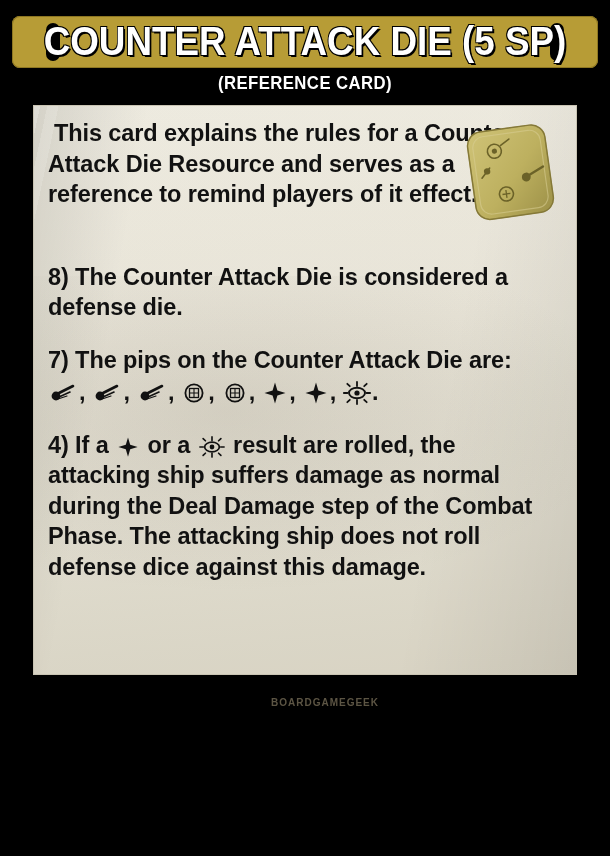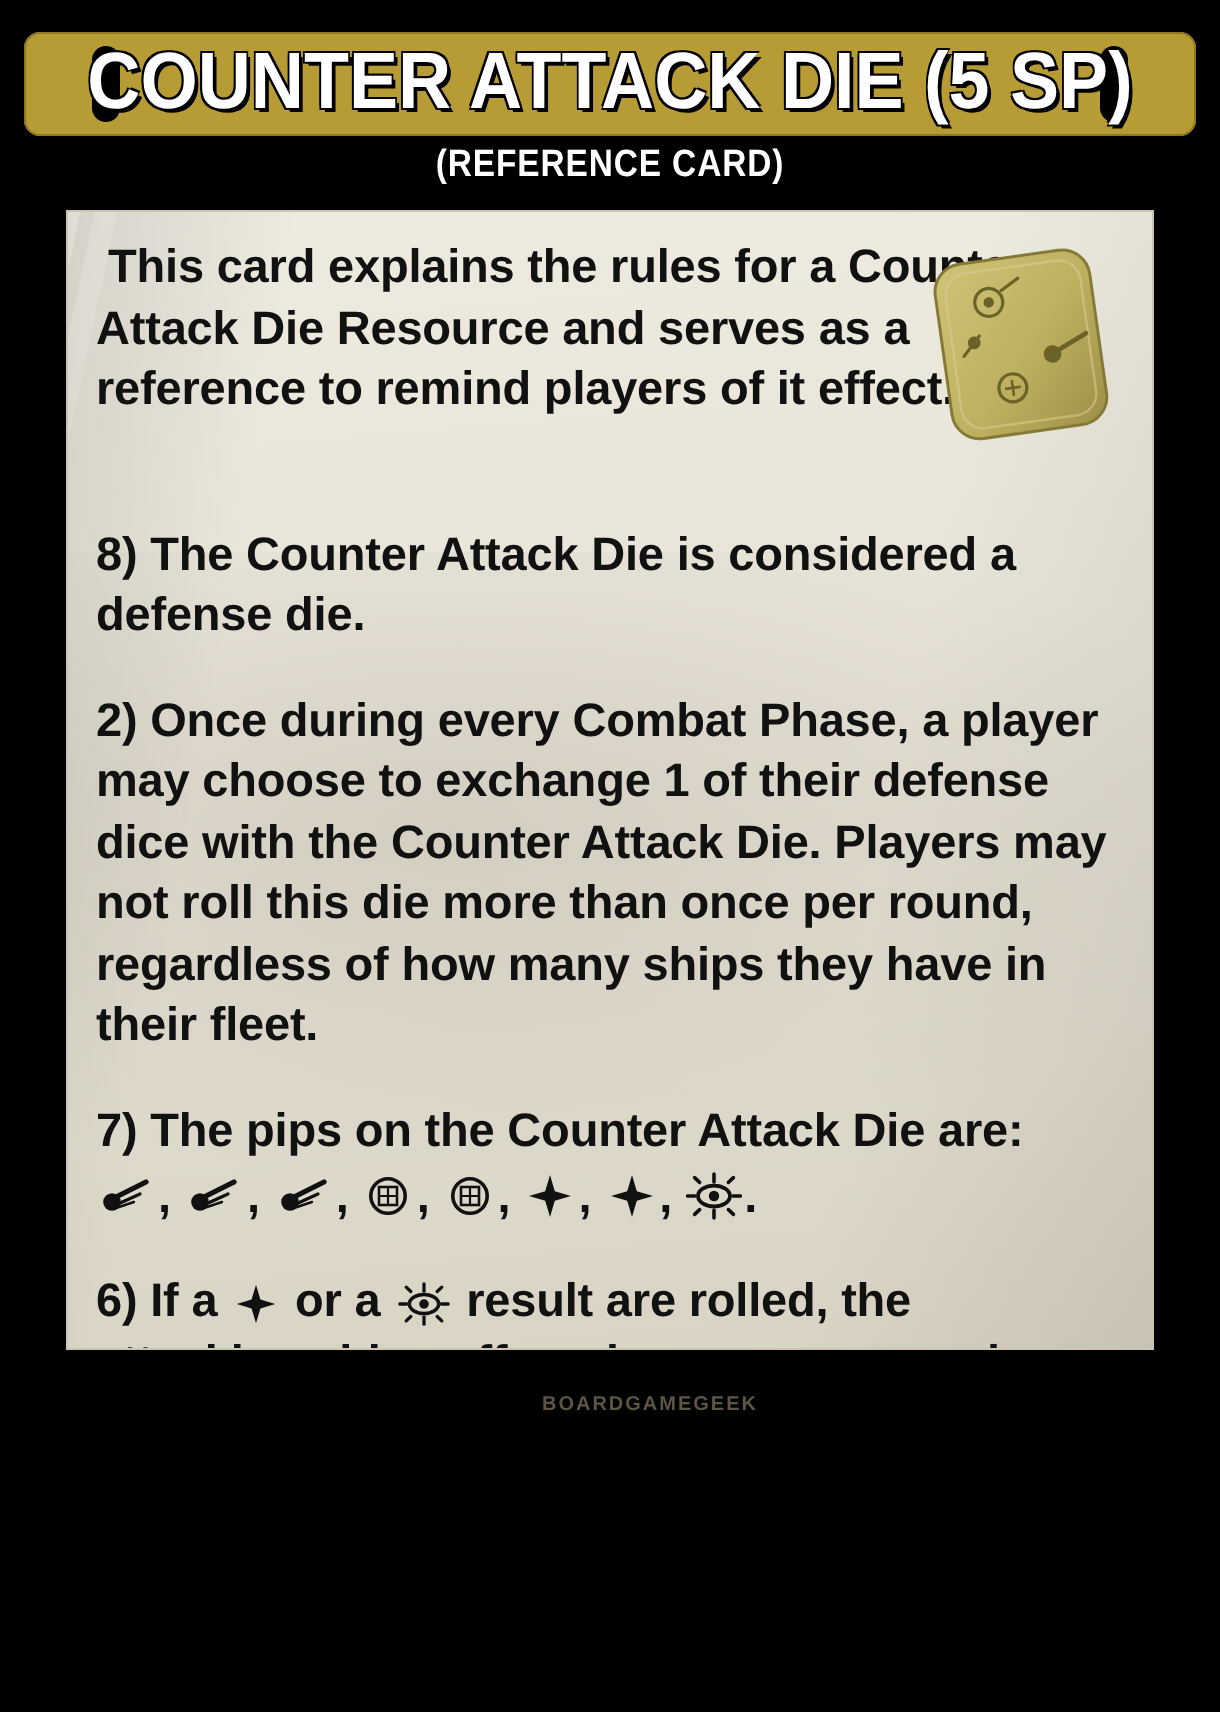--- a/index.html
+++ b/index.html
@@ -214,21 +214,20 @@
         <rect x="8" y="6" width="78" height="88" rx="14" ry="14" fill="none" stroke="#7e7334" stroke-width="1" opacity="0.6"></rect>
       </g>
     </svg>
 
     <div class="body-text">
 
       <p class="para intro">This card explains the rules for a Counter Attack Die Resource and serves as a reference to remind players of it effect.</p>
 
       <p class="para">8) The Counter Attack Die is considered a defense die.</p>
 
-      <p class="para">2) Once during every Combat Phase, a player may choose to exchange 1 of their defense dice with the Counter Attack Die.  Players may not roll this die more than once per round, regardless of how many ships they have in their fleet.</p>
 
       <p class="para">
         <span>7) The pips on the Counter Attack Die are:</span>
         <span class="pip-row">
 
           <span class="pip-item">
             <svg class="inline-icon" width="30" height="24" viewBox="0 0 30 24">
               <circle cx="8" cy="15" r="4.4" fill="#111"></circle>
               <path d="M11 12 L25 5" stroke="#111" stroke-width="2.6" stroke-linecap="round"></path>
               <path d="M11 16 L22 11" stroke="#111" stroke-width="1.6" stroke-linecap="round"></path>
@@ -304,21 +303,21 @@
               <ellipse cx="14" cy="12" rx="8" ry="5.2" fill="none" stroke="#111" stroke-width="1.9"></ellipse>
               <circle cx="14" cy="12" r="2.6" fill="#111"></circle>
             </svg>
               <span class="pip-sep">.</span>
           </span>
 
         </span>
       </p>
 
       <p class="para last">
-        <span>6) If a </span><svg class="inline-icon" width="26" height="22" viewBox="0 0 26 24">
+        <span>4) If a </span><svg class="inline-icon" width="26" height="22" viewBox="0 0 26 24">
             <path d="M13 1.5 L15.4 9.6 L23.5 12 L15.4 14.4 L13 22.5 L10.6 14.4 L2.5 12 L10.6 9.6 Z" fill="#111"></path>
           </svg><span> or a </span><svg class="inline-icon" width="30" height="22" viewBox="0 0 28 24">
             <g stroke="#111" stroke-width="1.8" stroke-linecap="round">
               <path d="M14 1 V5"></path>
               <path d="M14 19 V23"></path>
               <path d="M4.5 12 H0.8"></path>
               <path d="M27.2 12 H23.5"></path>
               <path d="M6.8 5.2 L4.3 2.8"></path>
               <path d="M21.2 5.2 L23.7 2.8"></path>
               <path d="M6.8 18.8 L4.3 21.2"></path>

